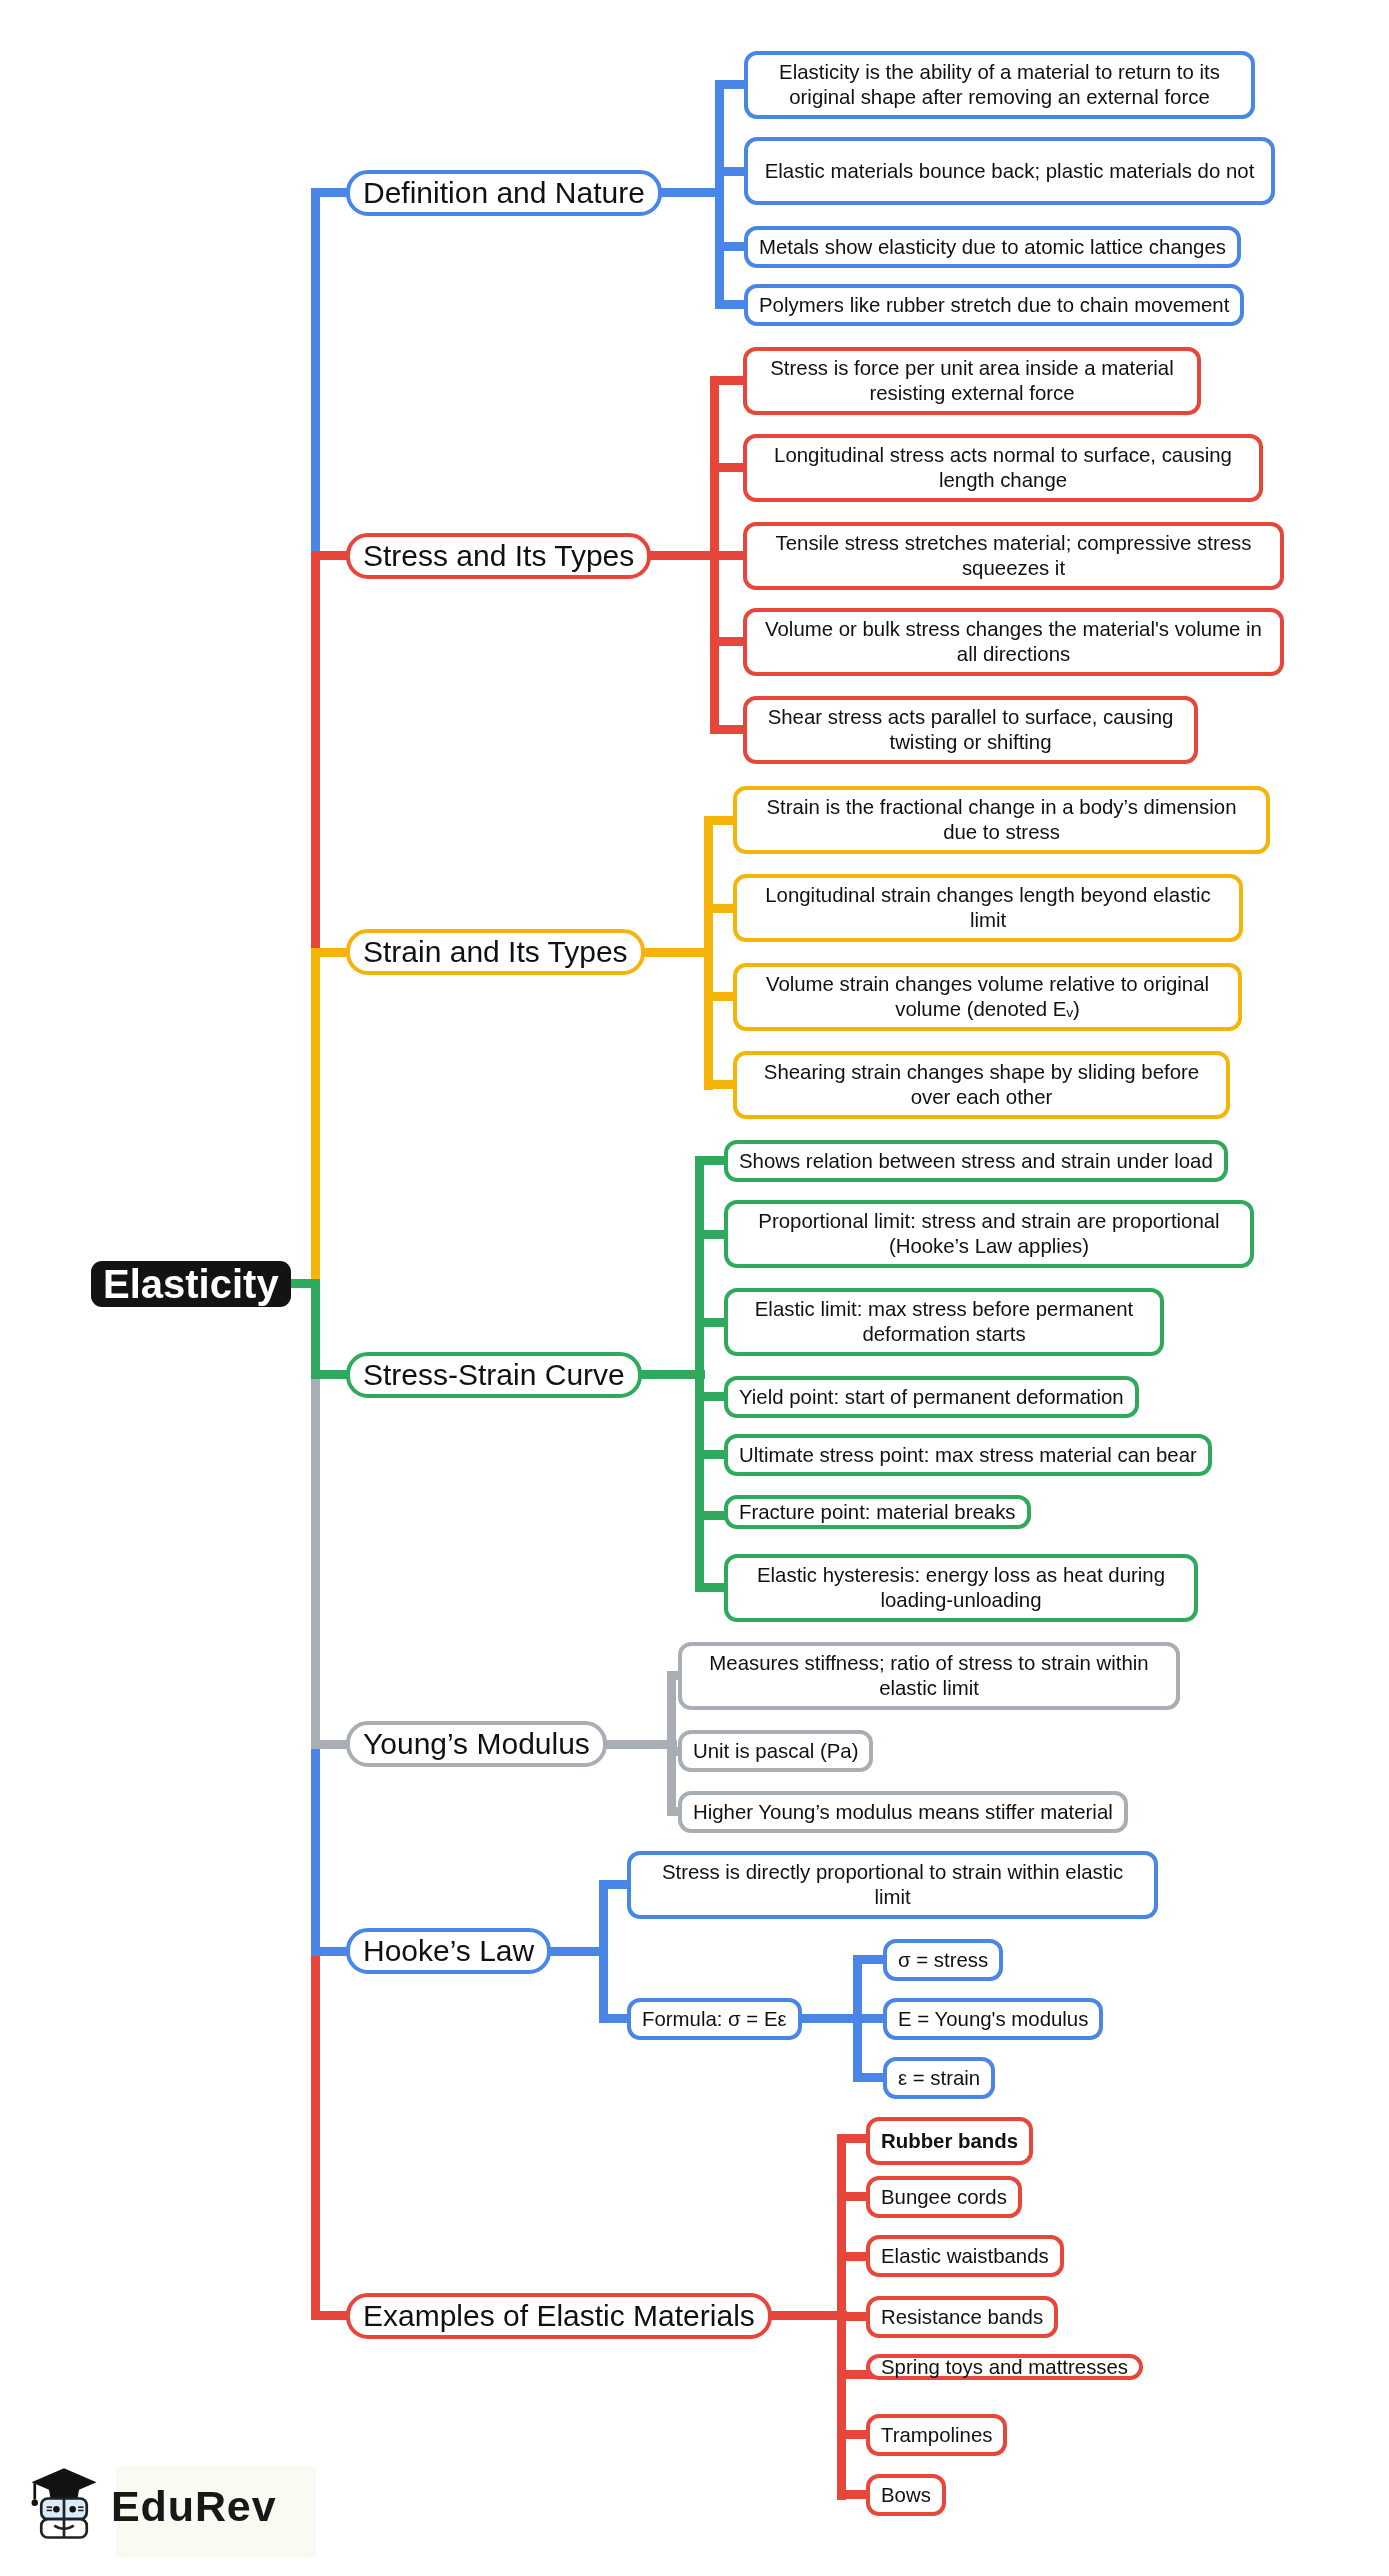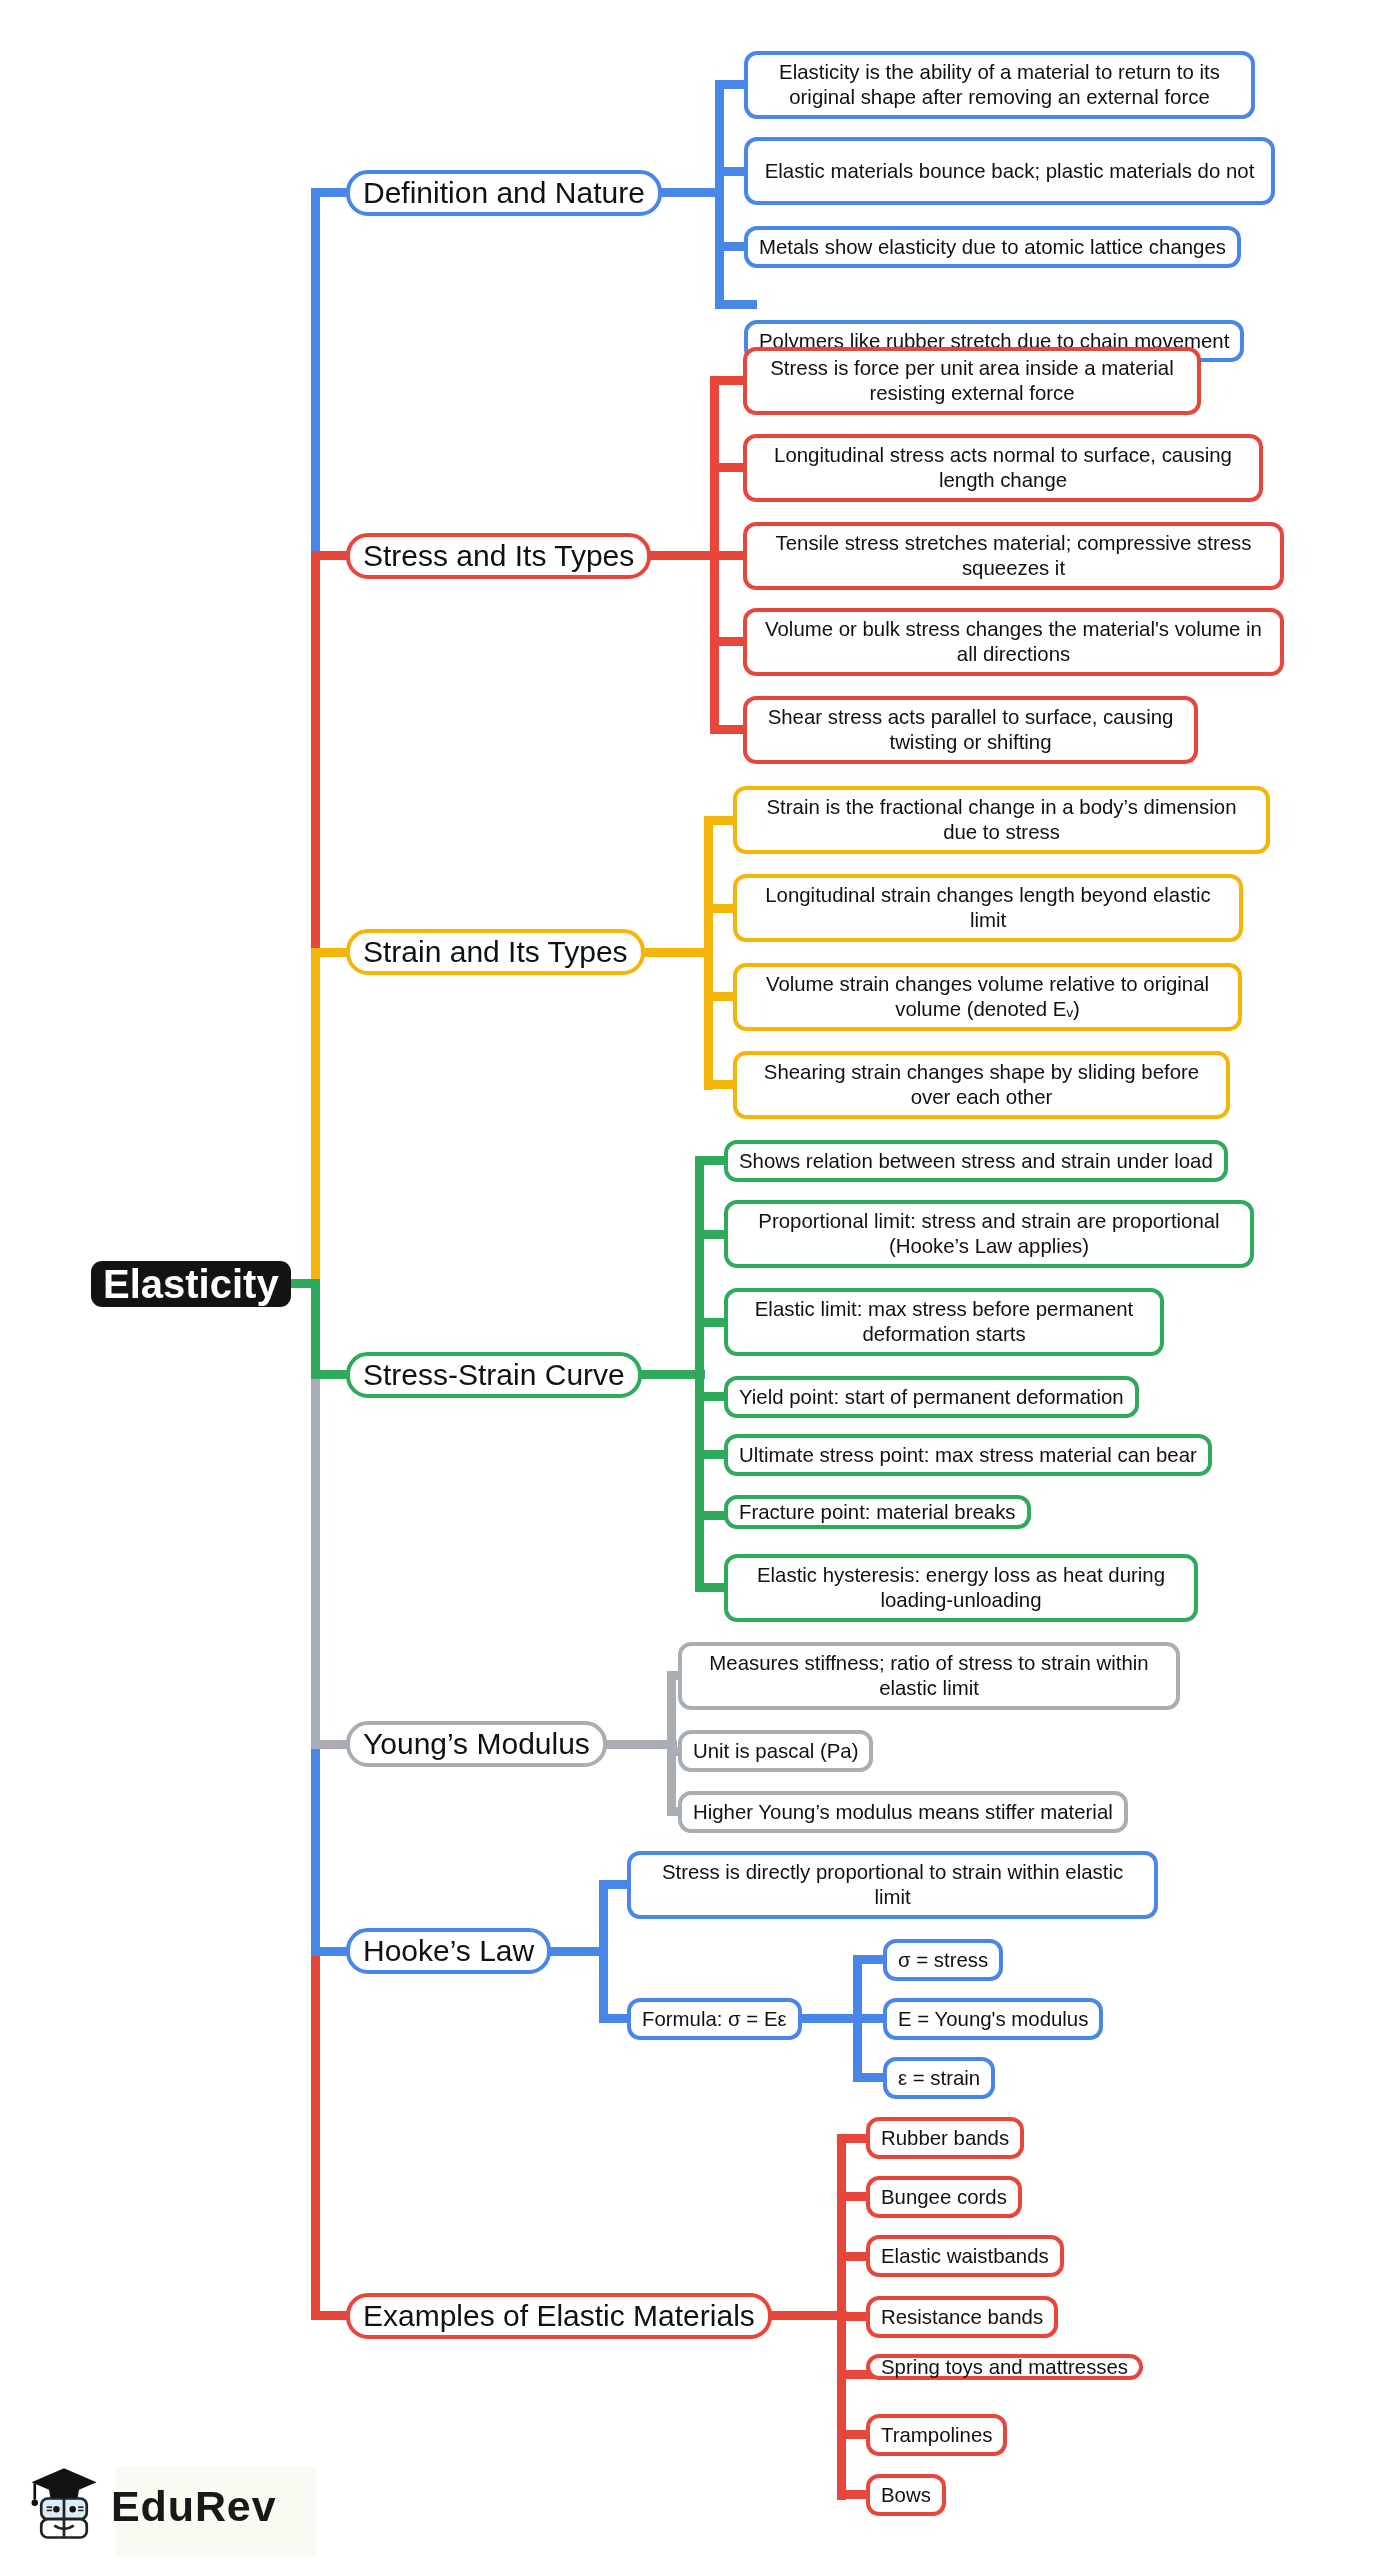--- a/index.html
+++ b/index.html
@@ -73,21 +73,21 @@
     <div class="conn" style="left: 311px; top: 188px; width: 413px; height: 9.3px; background: rgb(74, 134, 232);"></div>
     <div class="conn" style="left: 715px; top: 80px; width: 9.3px; height: 229px; background: rgb(74, 134, 232);"></div>
     <div class="branch-label" style="left: 346px; top: 170px; border-color: rgb(74, 134, 232);">Definition and Nature</div>
     <div class="conn" style="left: 715px; top: 80px; width: 42px; height: 9.3px; background: rgb(74, 134, 232);"></div>
     <div class="leaf" style="left: 744px; top: 51px; height: 68px; width: 511px; border-color: rgb(74, 134, 232);">Elasticity is the ability of a material to return to its original shape after removing an external force</div>
     <div class="conn" style="left: 715px; top: 167px; width: 42px; height: 9.3px; background: rgb(74, 134, 232);"></div>
     <div class="leaf" style="left: 744px; top: 137px; height: 68px; width: 531px; border-color: rgb(74, 134, 232);">Elastic materials bounce back; plastic materials do not</div>
     <div class="conn" style="left: 715px; top: 242px; width: 42px; height: 9.3px; background: rgb(74, 134, 232);"></div>
     <div class="leaf" style="left: 744px; top: 226px; height: 42px; border-color: rgb(74, 134, 232);">Metals show elasticity due to atomic lattice changes</div>
     <div class="conn" style="left: 715px; top: 300px; width: 42px; height: 9.3px; background: rgb(74, 134, 232);"></div>
-    <div class="leaf" style="left: 744px; top: 284px; height: 42px; border-color: rgb(74, 134, 232); margin-top: 36px;">Polymers like rubber stretch due to chain movement</div>
+    <div class="leaf" style="left: 744px; top: 284px; height: 42px; border-color: rgb(74, 134, 232);">Polymers like rubber stretch due to chain movement</div>
     <div class="conn" style="left: 311px; top: 551px; width: 408px; height: 9.3px; background: rgb(232, 70, 59);"></div>
     <div class="conn" style="left: 710px; top: 376px; width: 9.3px; height: 358px; background: rgb(232, 70, 59);"></div>
     <div class="branch-label" style="left: 346px; top: 533px; border-color: rgb(232, 70, 59);">Stress and Its Types</div>
     <div class="conn" style="left: 710px; top: 376px; width: 45px; height: 9.3px; background: rgb(232, 70, 59);"></div>
     <div class="leaf" style="left: 743px; top: 347px; height: 68px; width: 458px; border-color: rgb(232, 70, 59);">Stress is force per unit area inside a material resisting external force</div>
     <div class="conn" style="left: 710px; top: 463px; width: 45px; height: 9.3px; background: rgb(232, 70, 59);"></div>
     <div class="leaf" style="left: 743px; top: 434px; height: 68px; width: 520px; border-color: rgb(232, 70, 59);">Longitudinal stress acts normal to surface, causing length change</div>
     <div class="conn" style="left: 710px; top: 551px; width: 45px; height: 9.3px; background: rgb(232, 70, 59);"></div>
     <div class="leaf" style="left: 743px; top: 522px; height: 68px; width: 541px; border-color: rgb(232, 70, 59);">Tensile stress stretches material; compressive stress squeezes it</div>
     <div class="conn" style="left: 710px; top: 637px; width: 45px; height: 9.3px; background: rgb(232, 70, 59);"></div>
@@ -143,21 +143,21 @@
     <div class="conn" style="left: 853px; top: 1955px; width: 43px; height: 9.3px; background: rgb(74, 134, 232);"></div>
     <div class="leaf" style="left: 883px; top: 1939px; height: 42px; border-color: rgb(74, 134, 232);">σ = stress</div>
     <div class="conn" style="left: 853px; top: 2014px; width: 43px; height: 9.3px; background: rgb(74, 134, 232);"></div>
     <div class="leaf" style="left: 883px; top: 1998px; height: 42px; border-color: rgb(74, 134, 232);">E = Young's modulus</div>
     <div class="conn" style="left: 853px; top: 2073px; width: 43px; height: 9.3px; background: rgb(74, 134, 232);"></div>
     <div class="leaf" style="left: 883px; top: 2057px; height: 42px; border-color: rgb(74, 134, 232);">ε = strain</div>
     <div class="conn" style="left: 311px; top: 2311px; width: 536px; height: 9.3px; background: rgb(232, 70, 59);"></div>
     <div class="conn" style="left: 837px; top: 2134px; width: 9.3px; height: 366px; background: rgb(232, 70, 59);"></div>
     <div class="branch-label" style="left: 346px; top: 2293px; border-color: rgb(232, 70, 59);">Examples of Elastic Materials</div>
     <div class="conn" style="left: 837px; top: 2134px; width: 42px; height: 9.3px; background: rgb(232, 70, 59);"></div>
-    <div class="leaf" style="left: 866px; top: 2117px; height: 42px; border-color: rgb(232, 70, 59);">Rubber bands</div>
+    <div class="leaf" style="left: 866px; top: 2117px; height: 48px; border-color: rgb(232, 70, 59); font-weight: bold;">Rubber bands</div>
     <div class="conn" style="left: 837px; top: 2192px; width: 42px; height: 9.3px; background: rgb(232, 70, 59);"></div>
     <div class="leaf" style="left: 866px; top: 2176px; height: 42px; border-color: rgb(232, 70, 59);">Bungee cords</div>
     <div class="conn" style="left: 837px; top: 2252px; width: 42px; height: 9.3px; background: rgb(232, 70, 59);"></div>
     <div class="leaf" style="left: 866px; top: 2235px; height: 42px; border-color: rgb(232, 70, 59);">Elastic waistbands</div>
     <div class="conn" style="left: 837px; top: 2312px; width: 42px; height: 9.3px; background: rgb(232, 70, 59);"></div>
     <div class="leaf" style="left: 866px; top: 2296px; height: 42px; border-color: rgb(232, 70, 59);">Resistance bands</div>
     <div class="conn" style="left: 837px; top: 2370px; width: 42px; height: 9.3px; background: rgb(232, 70, 59);"></div>
     <div class="leaf" style="left: 866px; top: 2354px; height: 26px; border-color: rgb(232, 70, 59);">Spring toys and mattresses</div>
     <div class="conn" style="left: 837px; top: 2430px; width: 42px; height: 9.3px; background: rgb(232, 70, 59);"></div>
     <div class="leaf" style="left: 866px; top: 2414px; height: 42px; border-color: rgb(232, 70, 59);">Trampolines</div>

